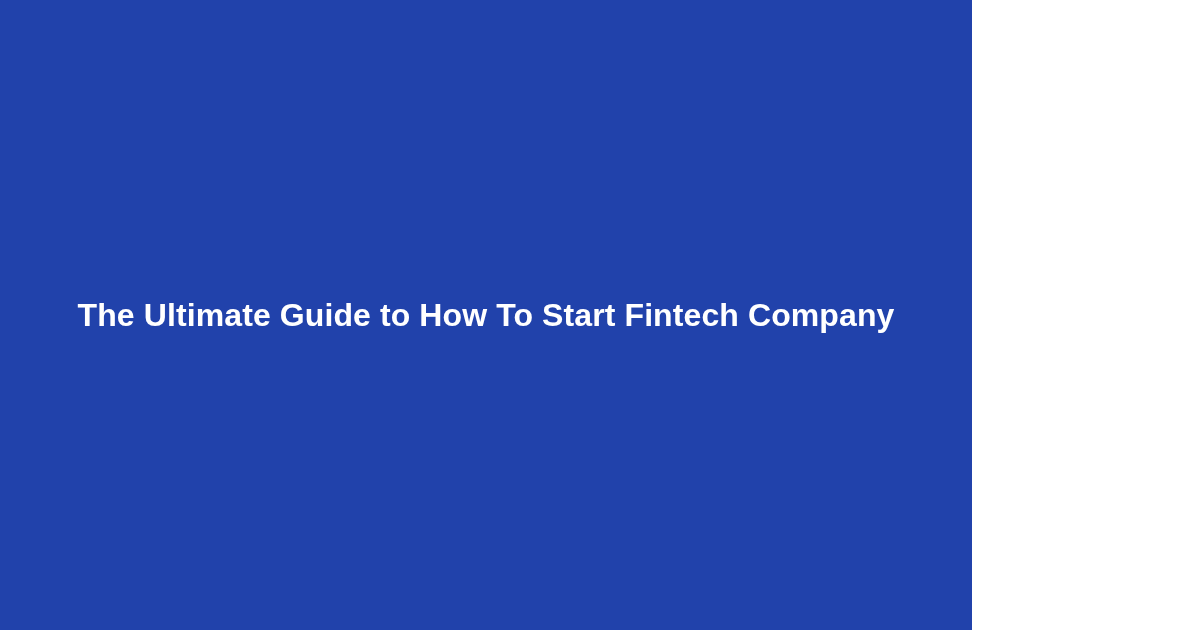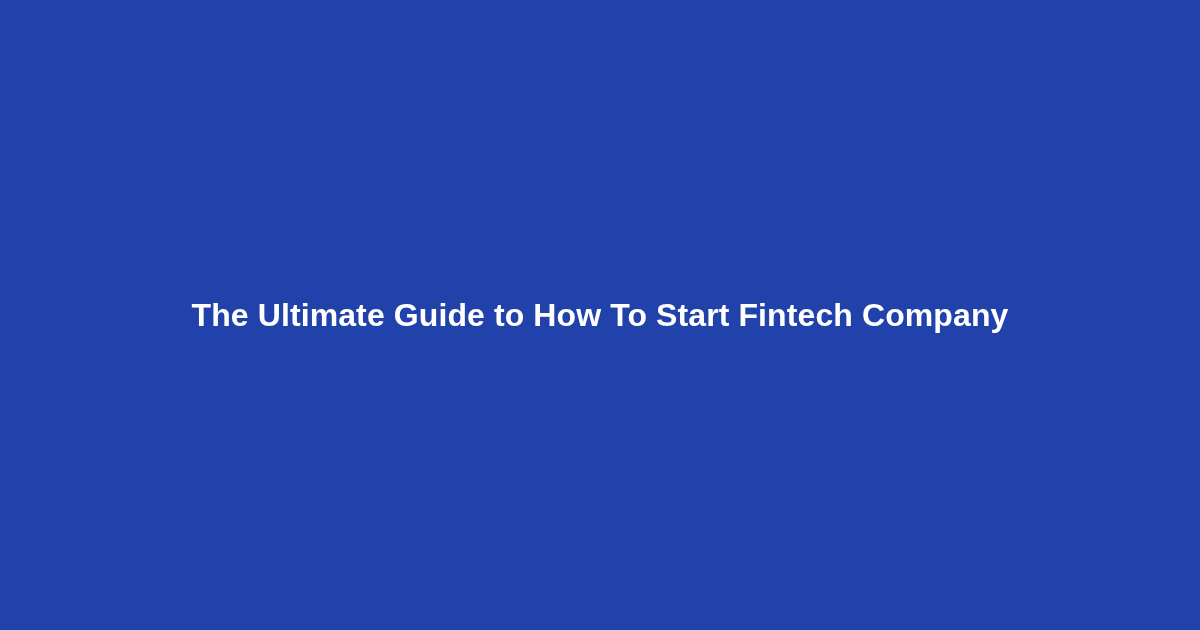--- a/index.html
+++ b/index.html
@@ -13,21 +13,21 @@
 
   body {
     font-family: "Liberation Sans", "DejaVu Sans", sans-serif;
     background: #ffffff;
   }
 
   
   .og-card {
     position: relative;
     box-sizing: border-box;
-    width: 1200px;
+    width: 972px;
     height: 630px;
     background-color: #2142ab;
     display: flex;
     align-items: center;
     justify-content: center;
     text-align: center;
   }
 
   
   .card-content {

